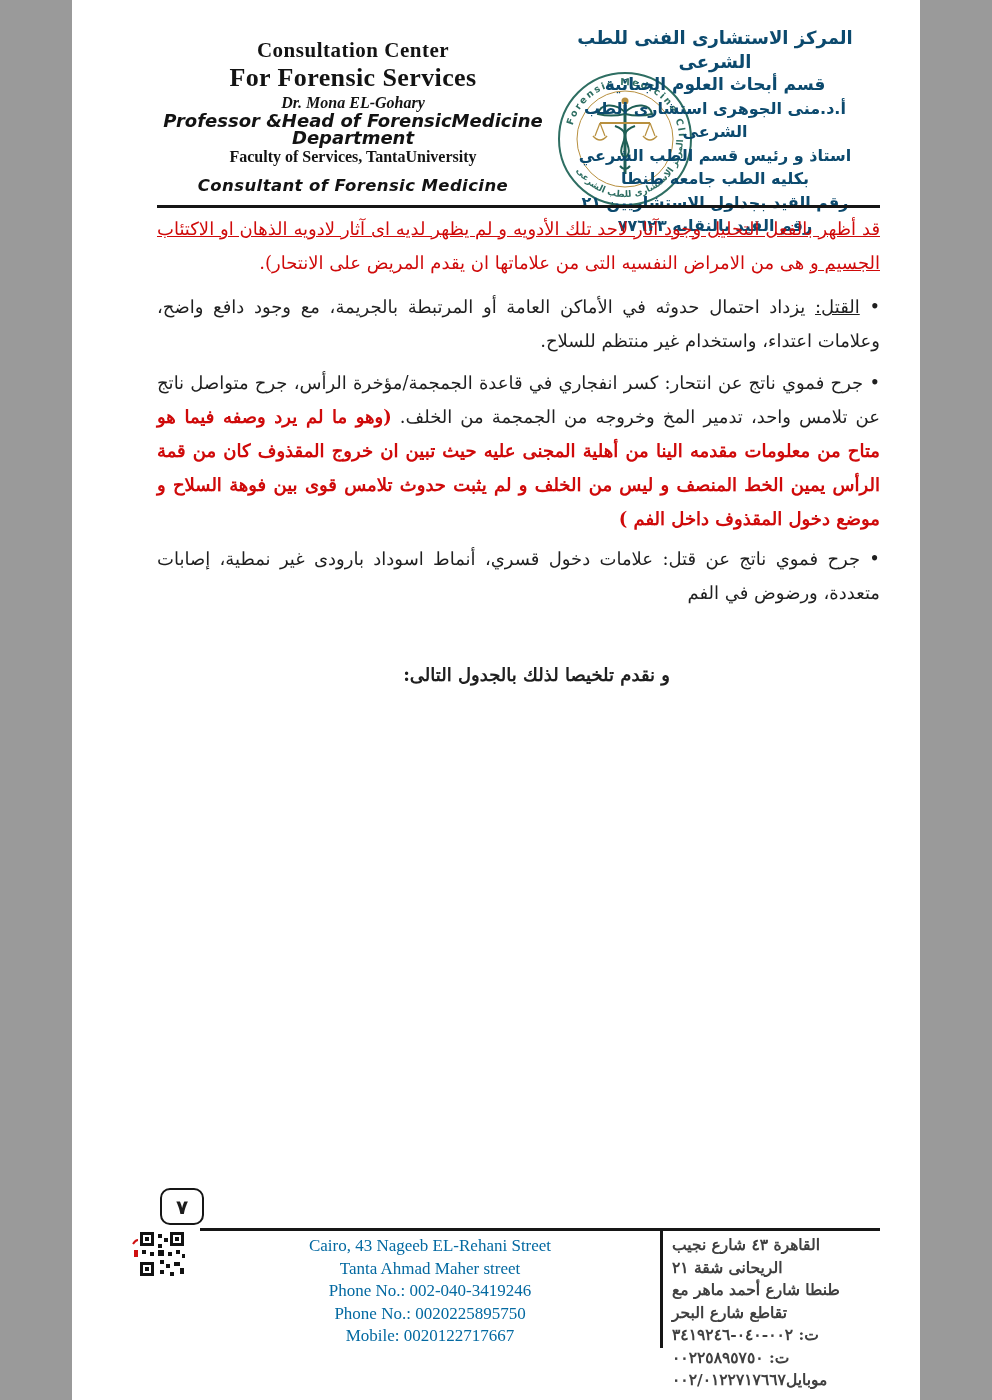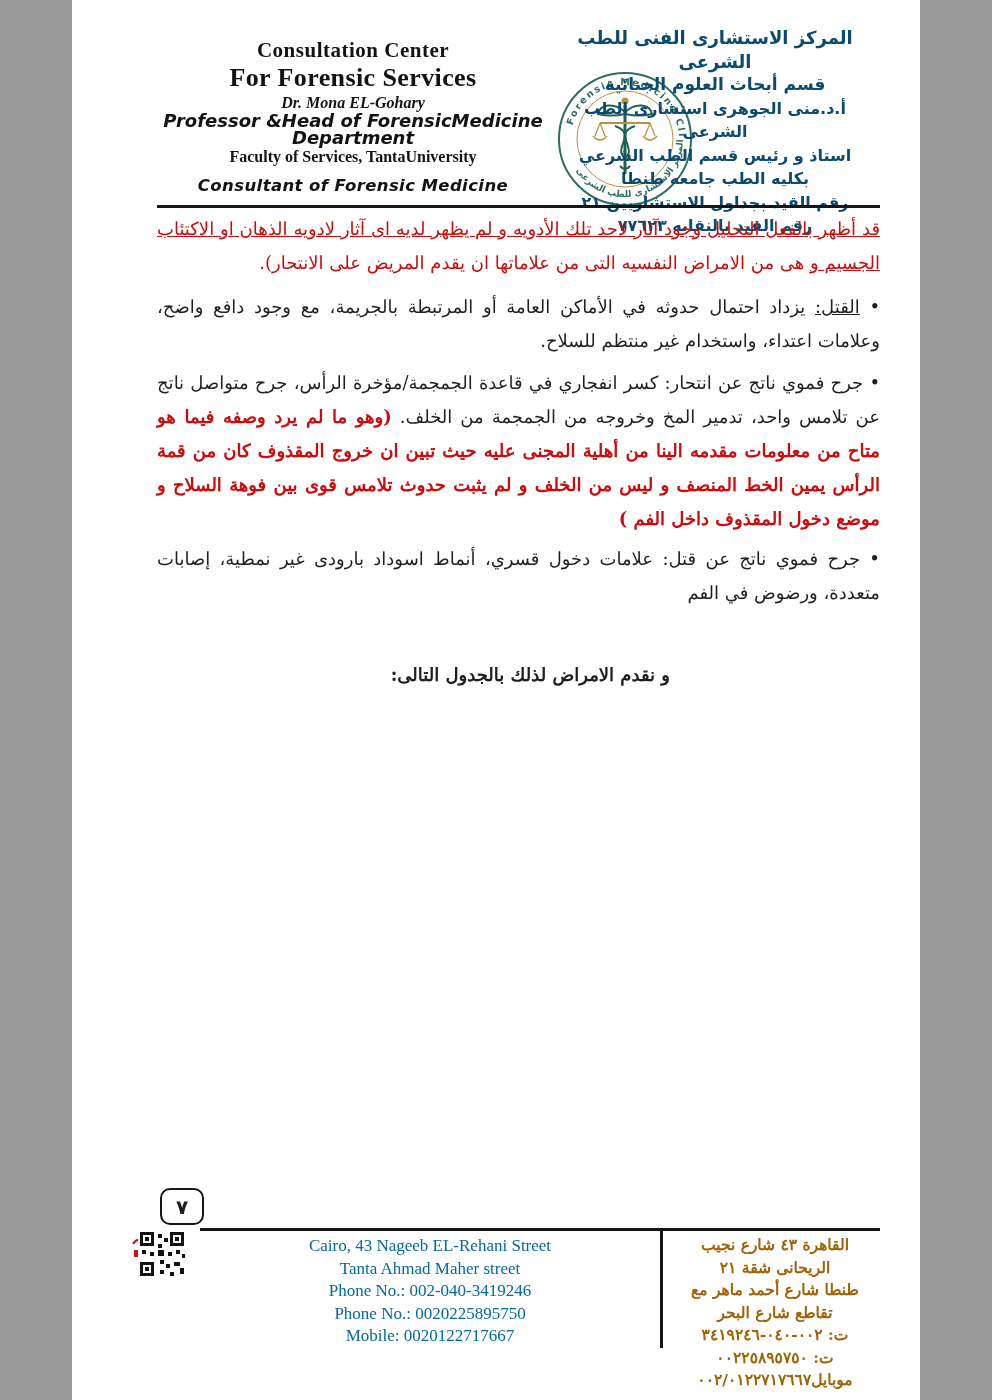--- a/index.html
+++ b/index.html
@@ -56,22 +56,22 @@
   .footer-divider { position:absolute; left:588px; top:1228px; width:2.5px; height:120px; background:#161616; }
 
   .qr-wrap { position:absolute; left:66px; top:1230px; width:48px; height:48px; }
   .red-scribble { position:absolute; left:58px; top:1232px; width:34px; height:30px; }
 
   .footer-en {
     position:absolute; left:130px; top:1235px; width:456px; text-align:center;
     font-family:"Liberation Serif", serif; font-size:17px; line-height:22.5px; color:#0369a1;
   }
   .footer-ar {
-    position:absolute; left:600px; right:42px; top:1234px; direction:rtl; text-align:center;
-    font-size:15.5px; line-height:22.5px; font-weight:600; color:#a16207;
+    position:absolute; left:600px; right:42px; top:1234px; direction:rtl; text-align:left;
+    font-size:15.5px; line-height:22.5px; font-weight:600; color:#404040;
     font-family:"DejaVu Serif", "Liberation Serif", serif;
   }
 </style>
 </head>
 <body>
 
 <div class="page">
 
   <header>
 
@@ -144,21 +144,21 @@
       <span>• </span><span class="u">القتل:</span><span> يزداد احتمال حدوثه في الأماكن العامة أو المرتبطة بالجريمة، مع وجود دافع واضح، وعلامات اعتداء، واستخدام غير منتظم للسلاح.</span>
     </p>
 
 
     <p class="para3">
       <span>• جرح فموي ناتج عن انتحار: كسر انفجاري في قاعدة الجمجمة/مؤخرة الرأس، جرح متواصل ناتج عن تلامس واحد، تدمير المخ وخروجه من الجمجمة من الخلف. </span><span class="red">(وهو ما لم يرد وصفه فيما هو متاح من معلومات مقدمه الينا من أهلية المجنى عليه حيث تبين ان خروج المقذوف كان من قمة الرأس يمين الخط المنصف و ليس من الخلف و لم يثبت حدوث تلامس قوى بين فوهة السلاح و موضع دخول المقذوف داخل الفم )</span>
     </p>
 
     <p class="para4">• جرح فموي ناتج عن قتل: علامات دخول قسري، أنماط اسوداد بارودى غير نمطية، إصابات متعددة، ورضوض في الفم</p>
 
-    <p class="para5">و نقدم الامراض لذلك بالجدول التالى:</p>
+    <p class="para5">و نقدم تلخيصا لذلك بالجدول التالى:</p>
   </main>
 
   <footer>
     <div class="page-num-box">٧</div>
 
     <div class="red-scribble">
       <svg width="34" height="30" viewBox="0 0 34 30">
         <path d="M3 12 q5 -8 10 0 t10 0" fill="none" stroke="#cf1111" stroke-width="2"></path>
         <rect x="4" y="18" width="7" height="7" fill="#cf1111"></rect>
       </svg>

